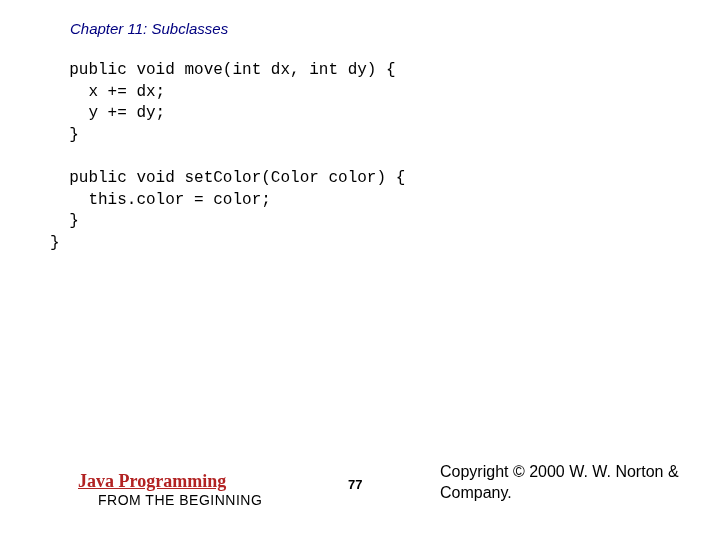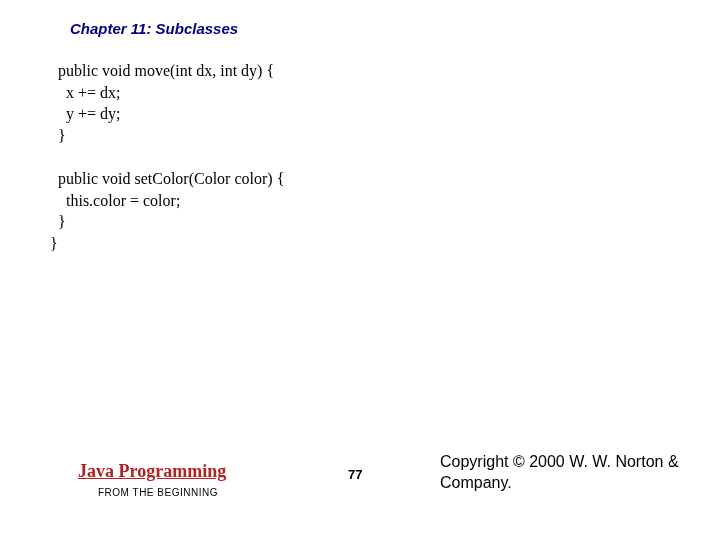--- a/index.html
+++ b/index.html
@@ -10,56 +10,56 @@
     font-family: Arial, Helvetica, sans-serif;
     position: relative;
     overflow: hidden;
   }
   .chapter-title {
     position: absolute;
     top: 20px;
     left: 70px;
     color: #000080;
     font-size: 15px;
-    font-weight: bold;
+    font-weight: normal;
     font-style: italic;
   }
   .code-block {
     position: absolute;
     top: 60px;
     left: 50px;
-    font-family: Liberation Serif, serif;
+    font-family: Liberation Mono, monospace;
     font-size: 16px;
     color: #000000;
     line-height: 1.35;
     white-space: pre;
   }
   .footer {
     position: absolute;
-    bottom: 28px;
+    bottom: 18px;
     left: 0;
     width: 100%;
     height: 50px;
     margin-top: 37px;
   }
   .book-title {
     position: absolute;
     left: 78px;
     bottom: 30px;
     font-family: "Times New Roman", serif;
     font-size: 18px;
     font-weight: bold;
     color: #b22222;
     text-decoration: underline;
   }
   .book-subtitle {
     position: absolute;
     left: 98px;
     bottom: 14px;
-    font-size: 10px;
+    font-size: 14px;
     color: #000000;
     letter-spacing: 0.5px;
   }
   .page-number {
     position: absolute;
     left: 348px;
     bottom: 30px;
     font-size: 13px;
     color: #000000;
     font-weight: bold;

